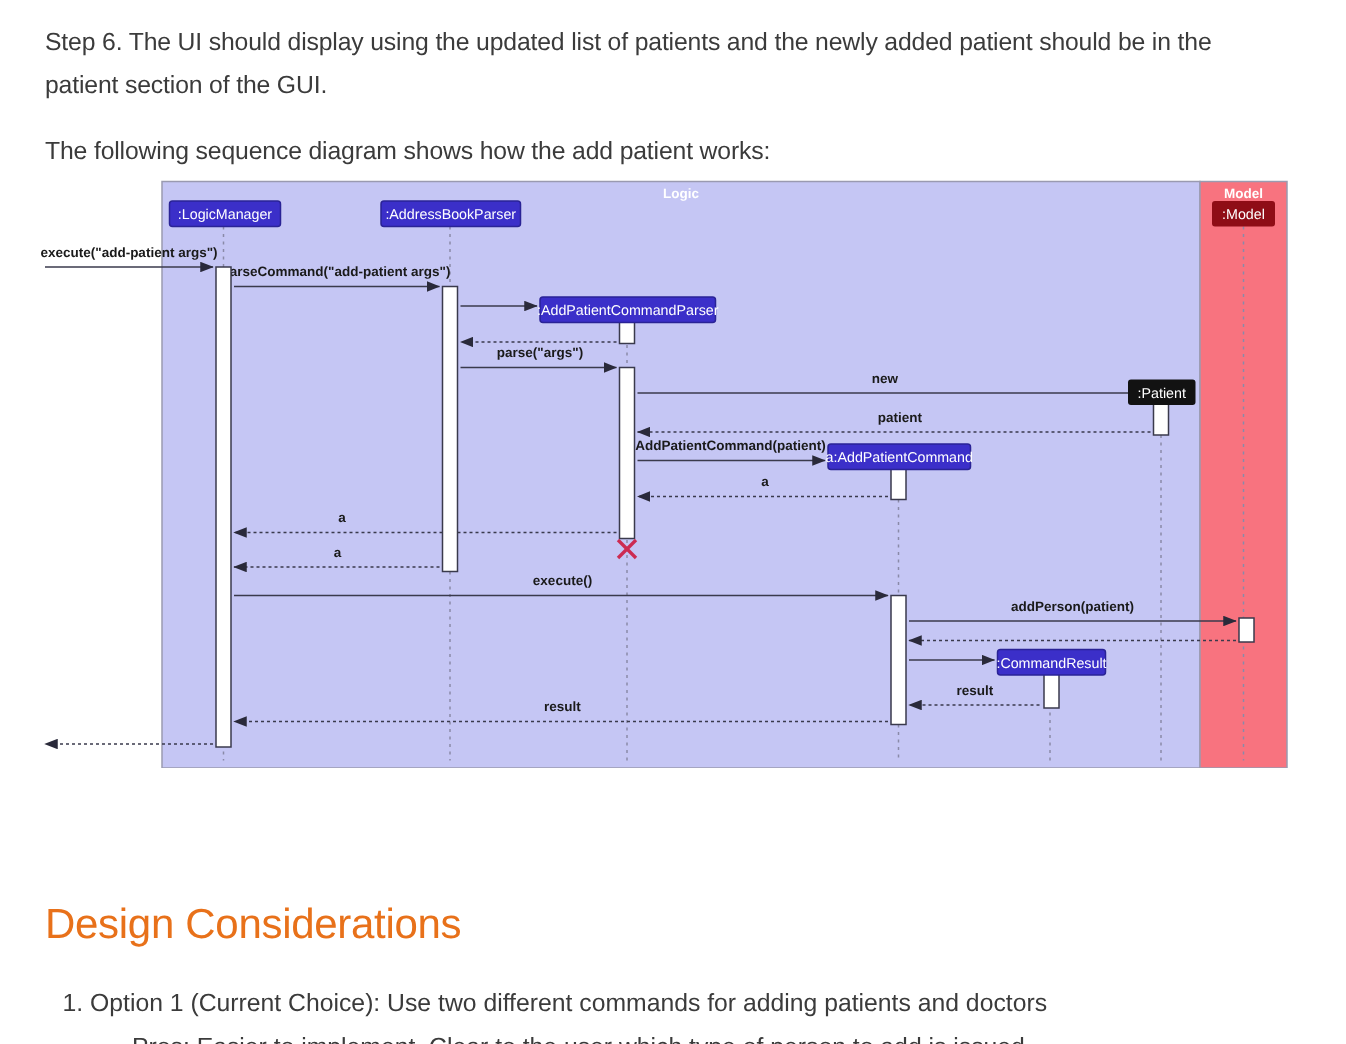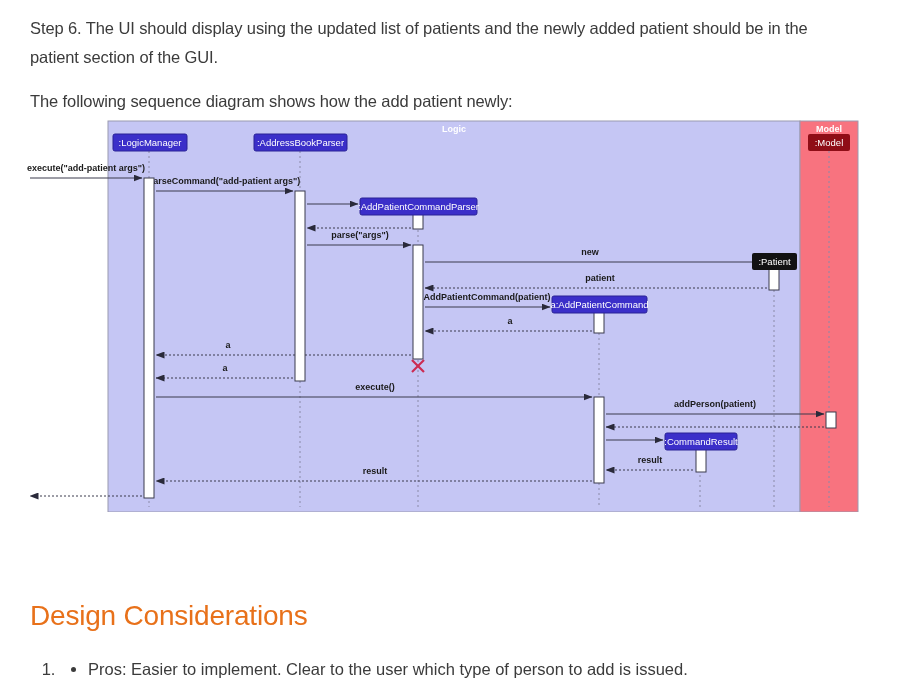--- a/index.html
+++ b/index.html
@@ -74,21 +74,21 @@
     fill:#ffffff;
   }
 </style>
 </head>
 <body>
 
 <div class="page">
 
   <div class="para" id="para-step6">Step 6. The UI should display using the updated list of patients and the newly added patient should be in the patient section of the GUI.</div>
 
-  <div class="para" id="para-intro">The following sequence diagram shows how the add patient newly:</div>
+  <div class="para" id="para-intro">The following sequence diagram shows how the add patient works:</div>
 
   <div class="diagram">
     <svg id="seq-svg" width="897" height="396" viewBox="0 0 897 396">
       <defs>
         <marker id="arrowSolid" markerWidth="9" markerHeight="7" refX="8.5" refY="3.5" orient="auto" markerUnits="userSpaceOnUse">
           <path d="M0,0 L9,3.5 L0,7 z" fill="#2a2a3a"></path>
         </marker>
         <marker id="arrowOpen" markerWidth="9" markerHeight="7" refX="8.5" refY="3.5" orient="auto" markerUnits="userSpaceOnUse">
           <path d="M0,0 L9,3.5 L0,7 z" fill="#2a2a3a"></path>
         </marker>
@@ -186,20 +186,21 @@
             <text x="829" y="30" text-anchor="middle" class="boxlbl">:Model</text>
           </g>
         </g>
     </svg>
   </div>
 
   <div class="heading">Design Considerations</div>
 
   <ol class="list" id="design-list">
     <li>
+      <span>Option 1 (Current Choice): Use two different commands for adding patients and doctors</span>
       <ul class="sublist">
         <li>
           <span>Pros: Easier to implement. Clear to the user which type of person to add is issued.</span>
         </li>
       </ul>
     </li>
   </ol>
 
 </div>
 

